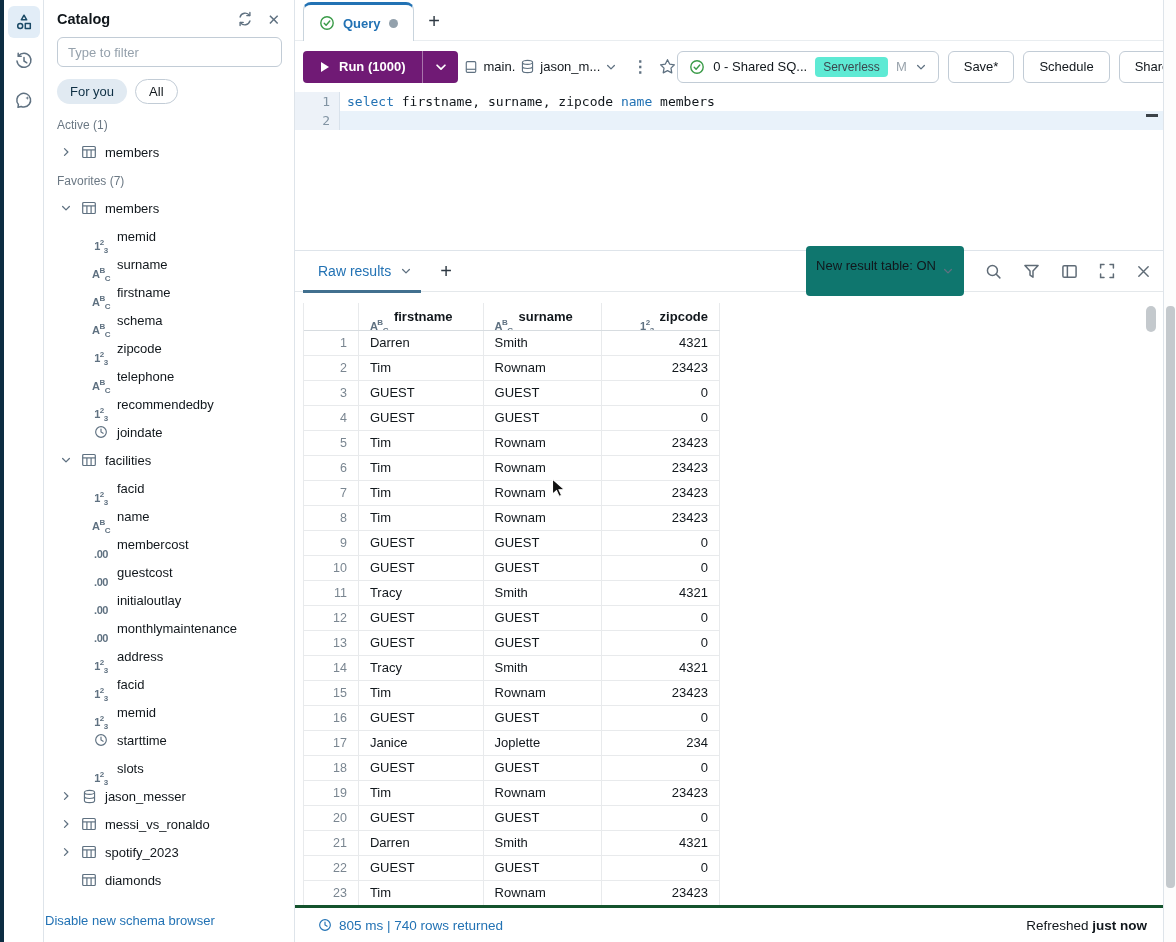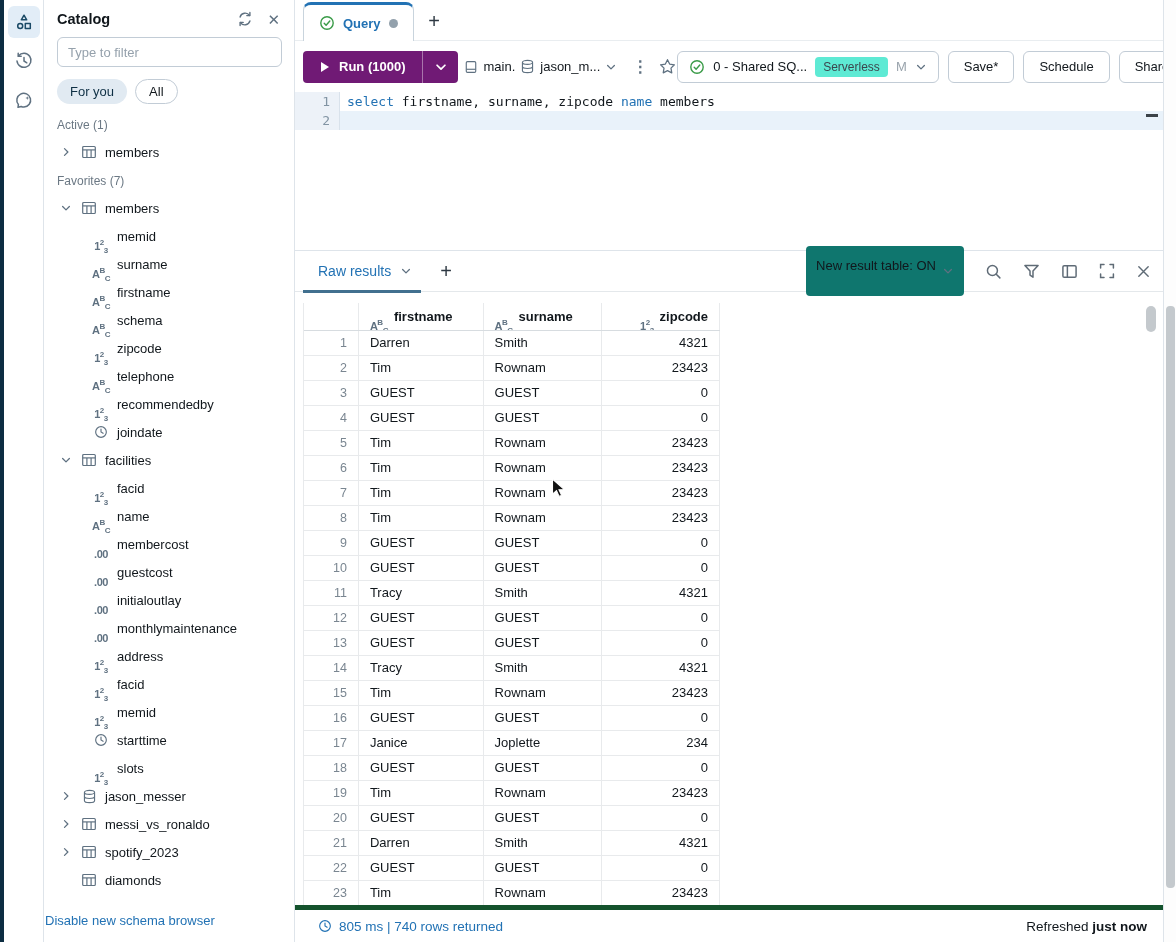--- a/index.html
+++ b/index.html
@@ -73,21 +73,21 @@
   .tr{display:flex;height:25px;line-height:24px;border-bottom:1px solid #E8EAEC;box-sizing:border-box;}
   .tr.th-row{height:28px;line-height:27px;border-bottom:1px solid #D7DCE0;font-weight:700;}
   .td{box-sizing:border-box;border-right:1px solid #E8EAEC;padding:0 11px;font-size:13px;overflow:hidden;white-space:nowrap;}
   .td.c0{width:55px;text-align:right;color:#7A8691;font-size:12.5px;font-weight:400;}
   .td.c1{width:125px;}
   .td.c2{width:119px;}
   .td.c3{width:118px;text-align:right;}
   .th-row .td{display:flex;align-items:center;gap:2px;}
   .th-row .td.c3{justify-content:flex-end;}
   .th-row .dticon{margin-right:4px;width:auto;}
-  .res-footer{position:absolute;left:0;top:905px;width:100%;height:37px;border-top:5px solid #14532d;display:flex;align-items:center;padding:0 16px 0 23px;box-sizing:border-box;background:#fff;}
+  .res-footer{position:absolute;left:0;top:905px;width:100%;height:37px;border-top:3px solid #14532d;display:flex;align-items:center;padding:0 16px 0 23px;box-sizing:border-box;background:#fff;}
   .status{color:#2272B4;display:flex;gap:7px;align-items:center;font-size:13.5px;}
   .refreshed{margin-left:auto;color:#11171C;font-size:13.5px;}
   
   .inner-thumb{position:absolute;left:851px;top:306px;width:10px;height:26px;border-radius:5px;background:#C4C9CD;}
   .page-scroll{position:absolute;left:1163px;top:0;width:13px;height:942px;border-left:1px solid #DEE4EA;background:#FDFDFD;box-sizing:border-box;}
   .page-thumb{position:absolute;left:2px;top:306px;width:9px;height:582px;border-radius:4px;background:#C4C9CD;}
   .mouse{position:absolute;left:551px;top:478px;z-index:99;pointer-events:none;}
 </style>
 </head>
 <body>

